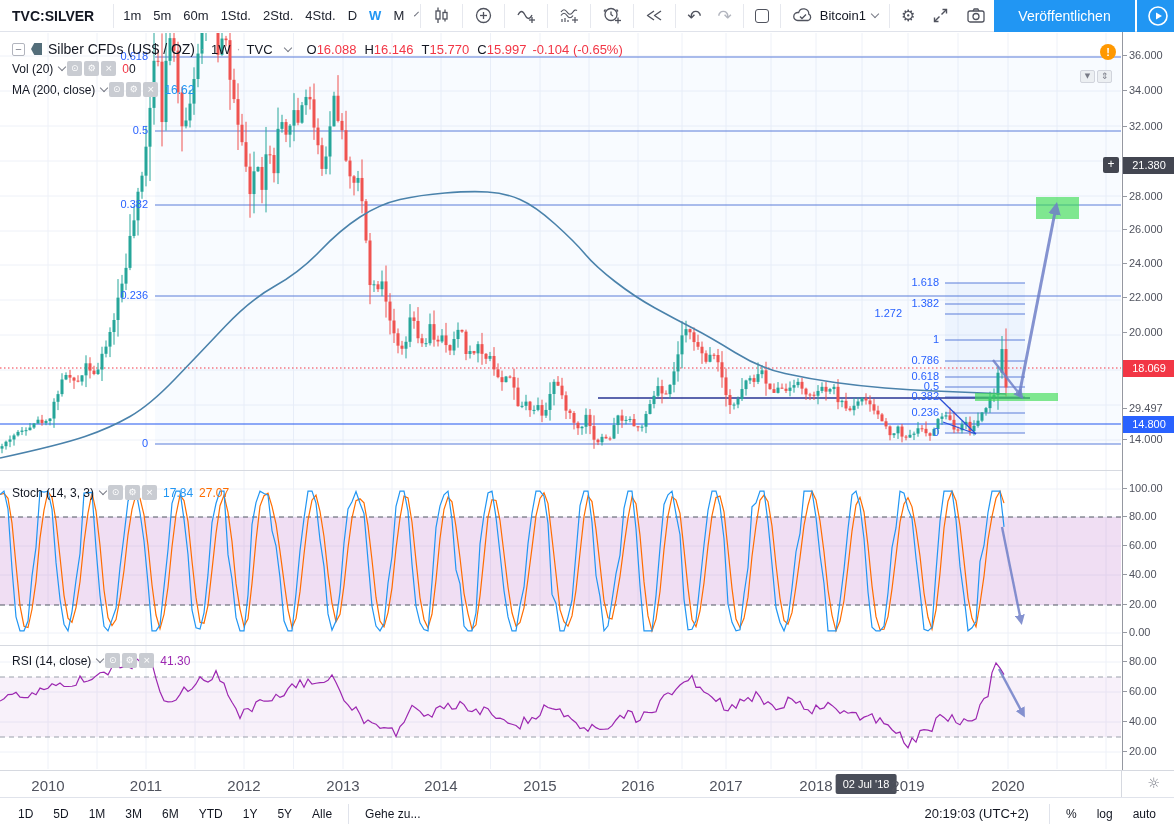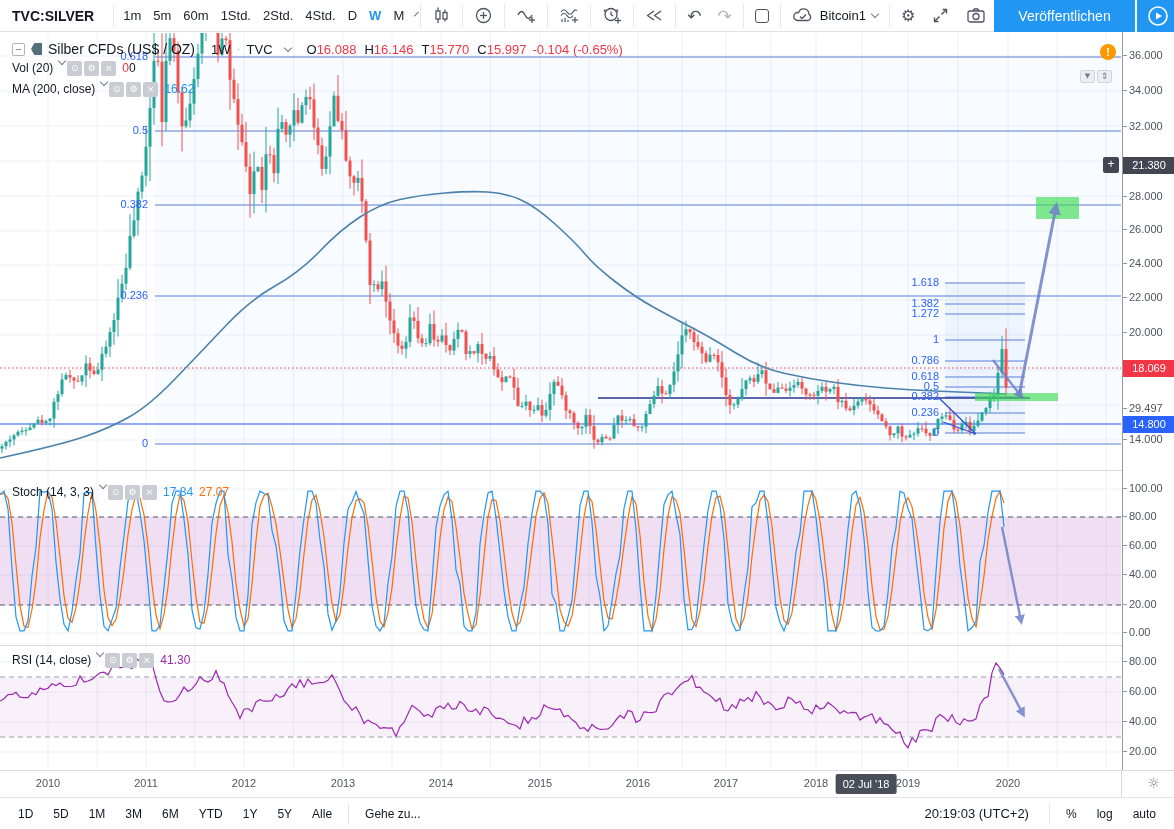--- a/index.html
+++ b/index.html
@@ -28,37 +28,37 @@
 .flag{width:11px;height:12px;background:#546e7a;clip-path:polygon(30% 0,100% 0,100% 100%,30% 100%,0 50%)}
 .lg-title{font-size:14px;color:#131722}
 .lg-dim{font-size:13px;color:#131722}
 .dotsep{color:#b2b5be;font-size:12px}
 .ohlc{display:flex;gap:8px;margin-left:10px;font-size:13px}
 .ohlc .k{color:#131722}
 .red{color:#f23645}
 .blue{color:#2196f3}
 .orange{color:#ff6d00}
 .purple{color:#9c27b0}
-.ind-row{display:flex;align-items:flex-start;font-size:12px;color:#131722}
+.ind-row{display:flex;align-items:center;font-size:12px;color:#131722}
 .lgbox{width:15px;height:15px;border-radius:2px;background:#c9ccd2;color:#fff;font-size:9px;line-height:15px;text-align:center;margin-left:2px;font-family:"DejaVu Sans",sans-serif}
 .ind-val{margin-left:6px}
 .fib-label{position:absolute;z-index:9;font-size:11px;color:#2962ff;text-align:right}
 
 #axis-col{position:absolute;left:1122px;top:32px;width:52px;height:765px;border-left:1px solid #9598a1;background:#fff;z-index:5}
 .tick{position:absolute;left:6px;font-size:11px;color:#50535e;white-space:nowrap}
 .tick::before{content:"";position:absolute;left:-6px;top:6px;width:4px;height:1px;background:#9598a1}
 .badge{position:absolute;left:0;width:52px;height:17px;color:#fff;font-size:11px;line-height:17px;text-align:center;z-index:6}
 .axis-extra{position:absolute;z-index:11}
 #warn-icon{left:1100px;top:44px;width:16px;height:16px;border-radius:50%;background:#ff9800;color:#fff;font-weight:bold;font-size:11px;line-height:16px;text-align:center}
 #scale-widgets{left:1080px;top:70px;display:flex;gap:2px}
 .mini-btn{width:15px;height:13px;background:#eceff2;border:1px solid #d1d4dc;border-radius:2px;font-size:7px;line-height:11px;text-align:center;color:#787b86;font-family:"DejaVu Sans",sans-serif}
 #plus-btn{left:1103px;top:157px;width:16px;height:16px;background:#434651;border-radius:2px;color:#fff;font-size:12px;line-height:15px;text-align:center}
 
 #time-axis{position:absolute;left:0;top:770px;width:1174px;height:27px;background:#fff;border-top:1px solid #d6d9e0;z-index:20}
-.year{position:absolute;top:6px;font-size:11px;color:#50535e;transform:translateX(-50%)}
+.year{position:absolute;top:6px;font-size:15px;color:#50535e;transform:translateX(-50%)}
 #date-badge{position:absolute;top:3px;height:20px;padding:0 7px;background:#4a4e59;border-radius:2px;color:#fff;font-size:11px;line-height:20px;transform:translateX(-50%)}
 #sun-icon{position:absolute;right:14px;top:4px;font-size:14px;color:#787b86;font-family:"DejaVu Sans",sans-serif}
 #ta-corner{position:absolute;left:1121px;top:0;width:1px;height:27px;background:#d6d9e0}
 
 #bottombar{position:absolute;left:0;top:797px;width:1174px;height:32px;background:#fff;border-top:1px solid #e0e3eb;display:flex;align-items:center;z-index:40}
 .bb-item{padding:0 10px;font-size:12px;color:#131722;cursor:pointer;flex:none}
 .bb-sep{width:1px;height:20px;background:#e0e3eb;margin:0 6px;flex:none}
 #bb-right{margin-left:auto;display:flex;align-items:center}
 #bb-clock{font-size:13px;color:#131722;padding:0 14px}
 .bb-scale{padding:0 10px;font-size:12px;color:#131722;cursor:pointer}
@@ -978,20 +978,20 @@
   </div>
 </div>
 
 <div class="fib-label" style="left: 86px; width: 62px; top: 50px;">0.618</div>
 <div class="fib-label" style="left: 86px; width: 62px; top: 124px;">0.5</div>
 <div class="fib-label" style="left: 86px; width: 62px; top: 198px;">0.382</div>
 <div class="fib-label" style="left: 86px; width: 62px; top: 289px;">0.236</div>
 <div class="fib-label" style="left: 86px; width: 62px; top: 437px;">0</div>
 <div class="fib-label" style="left: 879px; width: 60px; top: 276px;">1.618</div>
 <div class="fib-label" style="left: 879px; width: 60px; top: 297px;">1.382</div>
-<div class="fib-label" style="left: 879px; width: 60px; top: 307px;">1.272</div>
+<div class="fib-label" style="left: 842px; width: 60px; top: 307px;">1.272</div>
 <div class="fib-label" style="left: 879px; width: 60px; top: 333px;">1</div>
 <div class="fib-label" style="left: 879px; width: 60px; top: 354px;">0.786</div>
 <div class="fib-label" style="left: 879px; width: 60px; top: 370px;">0.618</div>
 <div class="fib-label" style="left: 879px; width: 60px; top: 380px;">0.5</div>
 <div class="fib-label" style="left: 879px; width: 60px; top: 390px;">0.382</div>
 <div class="fib-label" style="left: 879px; width: 60px; top: 406px;">0.236</div>
 <div class="fib-label" style="left: 879px; width: 60px; top: 426px;">0</div>
 
 </body></html>

